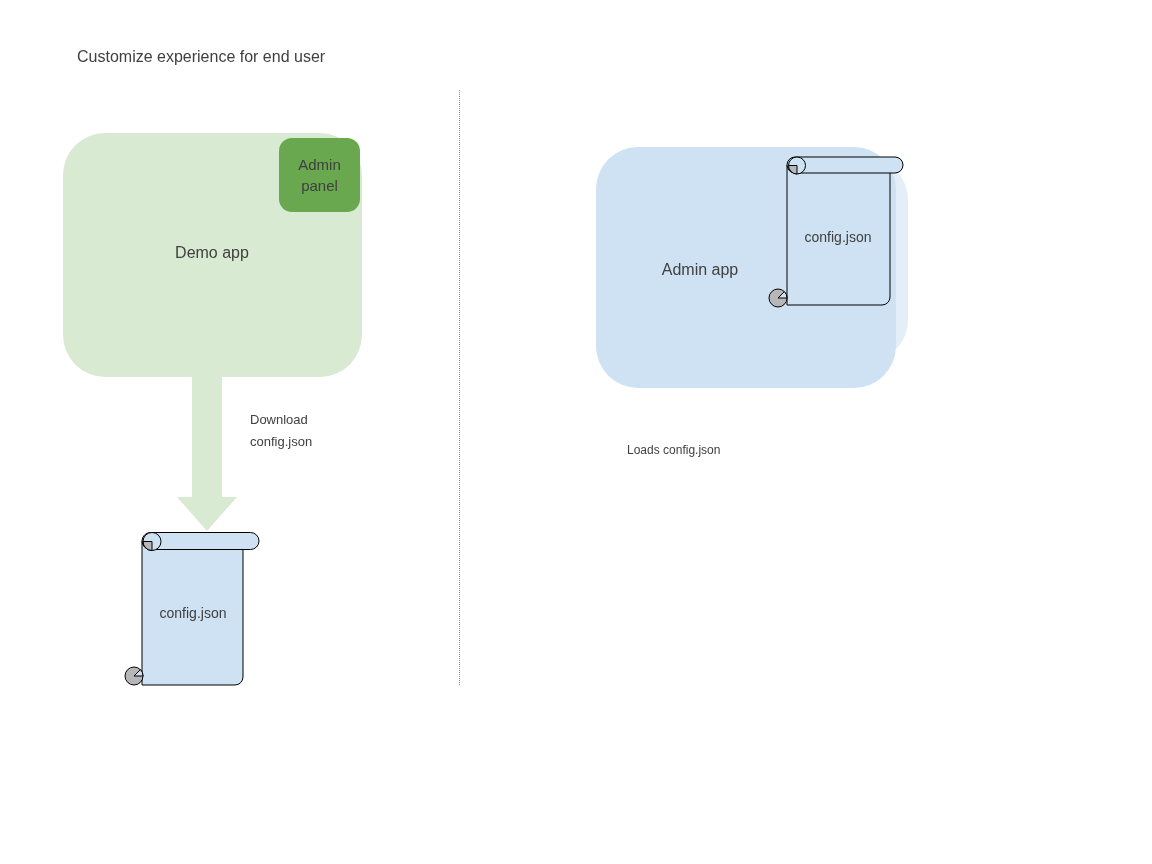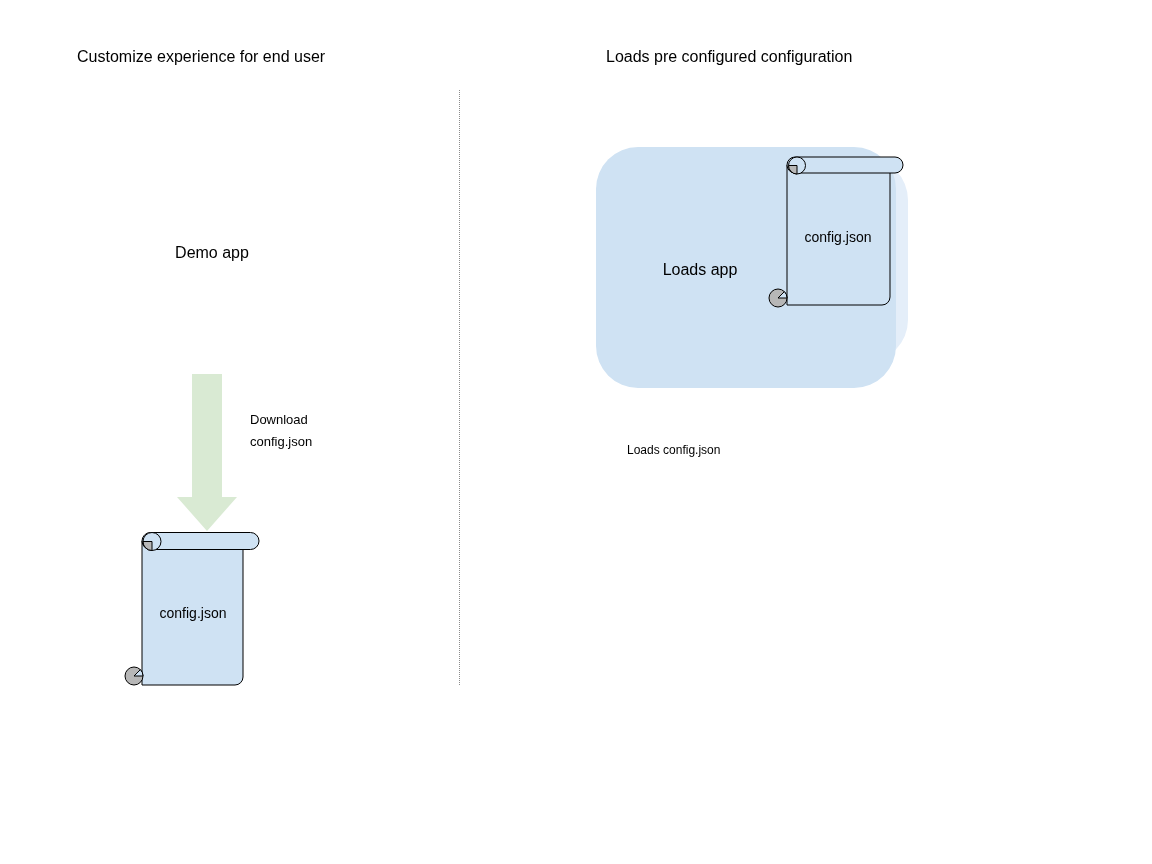--- a/index.html
+++ b/index.html
@@ -1,18 +1,18 @@
 <!DOCTYPE html>
 <html><head>
 <meta charset="utf-8">
 <style>
   html, body { margin:0; padding:0; background:#ffffff; }
   .canvas {
     position:relative; width:1152px; height:864px; background:#ffffff;
-    overflow:hidden; font-family:"Liberation Sans", sans-serif; color:#000000;
+    overflow:hidden; font-family:"Liberation Sans", sans-serif; color:#404040;
   }
   .section-title { position:absolute; top:48px; font-size:16px; white-space:nowrap; }
   #title-left  { left:77px; }
   #title-right { left:606px; }
 
   .divider {
     position:absolute; left:459px; top:90px; height:595px; width:0;
     border-left:1px dotted #8b8b8b;
   }
 
@@ -54,45 +54,49 @@
     background:#cfe2f3; border-radius:42px;
   }
   .loads-caption { position:absolute; left:627px; top:443px; font-size:12px; white-space:nowrap; }
 </style>
 </head>
 <body>
 
 <div class="canvas">
 
   <div class="section-title" id="title-left">Customize experience for end user</div>
-  <div class="section-title" id="title-right">Loads pre configured configuration</div>
 
   <div class="divider"></div>
 
+  <div class="admin-app">
+    <div class="admin-panel">
+      <span>Admin panel</span>
+    </div>
+  </div>
   <div class="app-label" id="admin-app-label">Demo app</div>
 
   <svg class="down-arrow" width="74" height="158" viewBox="0 0 74 158">
     <polygon points="22,0 52,0 52,123 67,123 37,157 7,123 22,123" fill="#d9ead3"></polygon>
   </svg>
   <div class="download-caption">Download
 config.json</div>
 
   <svg class="scroll-svg" id="scroll-left" width="140" height="160" viewBox="0 0 140 160">
     <path d="M18 12 H119 V148 A8 8 0 0 1 111 156 H18 Z" fill="#cfe2f3" stroke="#000" stroke-width="1"></path>
     <circle cx="10" cy="147" r="9" fill="#b7b7b7" stroke="#000" stroke-width="1"></circle>
     <path d="M10 147 L19 147 A9 9 0 0 0 16.4 140.6 Z" fill="#cfe2f3" stroke="#000" stroke-width="1"></path>
     <rect x="18" y="3.5" width="117" height="17" rx="8.5" ry="8.5" fill="#cfe2f3" stroke="#000" stroke-width="1"></rect>
     <circle cx="28" cy="12.5" r="9" fill="#cfe2f3" stroke="#000" stroke-width="1"></circle>
     <path d="M28 12.5 L19 12.5 A9 9 0 0 0 28 21.5 Z" fill="#b7b7b7" stroke="#000" stroke-width="1"></path>
   </svg>
   <div class="scroll-label" id="scroll-label-left">config.json</div>
 
   <div class="demo-halo"></div>
   <div class="demo-app"></div>
-  <div class="app-label" id="demo-app-label">Loads app</div>
+  <div class="app-label" id="demo-app-label">Admin app</div>
 
   <svg class="scroll-svg" id="scroll-right" width="145" height="162" viewBox="0 0 145 162">
     <path d="M22 15 H125 V147 A8 8 0 0 1 117 155 H22 Z" fill="#cfe2f3" stroke="#000" stroke-width="1"></path>
     <circle cx="13" cy="148" r="9" fill="#b7b7b7" stroke="#000" stroke-width="1"></circle>
     <path d="M13 148 L22 148 A9 9 0 0 0 19.4 141.6 Z" fill="#cfe2f3" stroke="#000" stroke-width="1"></path>
     <rect x="22" y="7" width="116" height="16" rx="8" ry="8" fill="#cfe2f3" stroke="#000" stroke-width="1"></rect>
     <circle cx="32" cy="15.5" r="8.5" fill="#cfe2f3" stroke="#000" stroke-width="1"></circle>
     <path d="M32 15.5 L23.5 15.5 A8.5 8.5 0 0 0 32 24 Z" fill="#b7b7b7" stroke="#000" stroke-width="1"></path>
   </svg>
   <div class="scroll-label" id="scroll-label-right">config.json</div>

